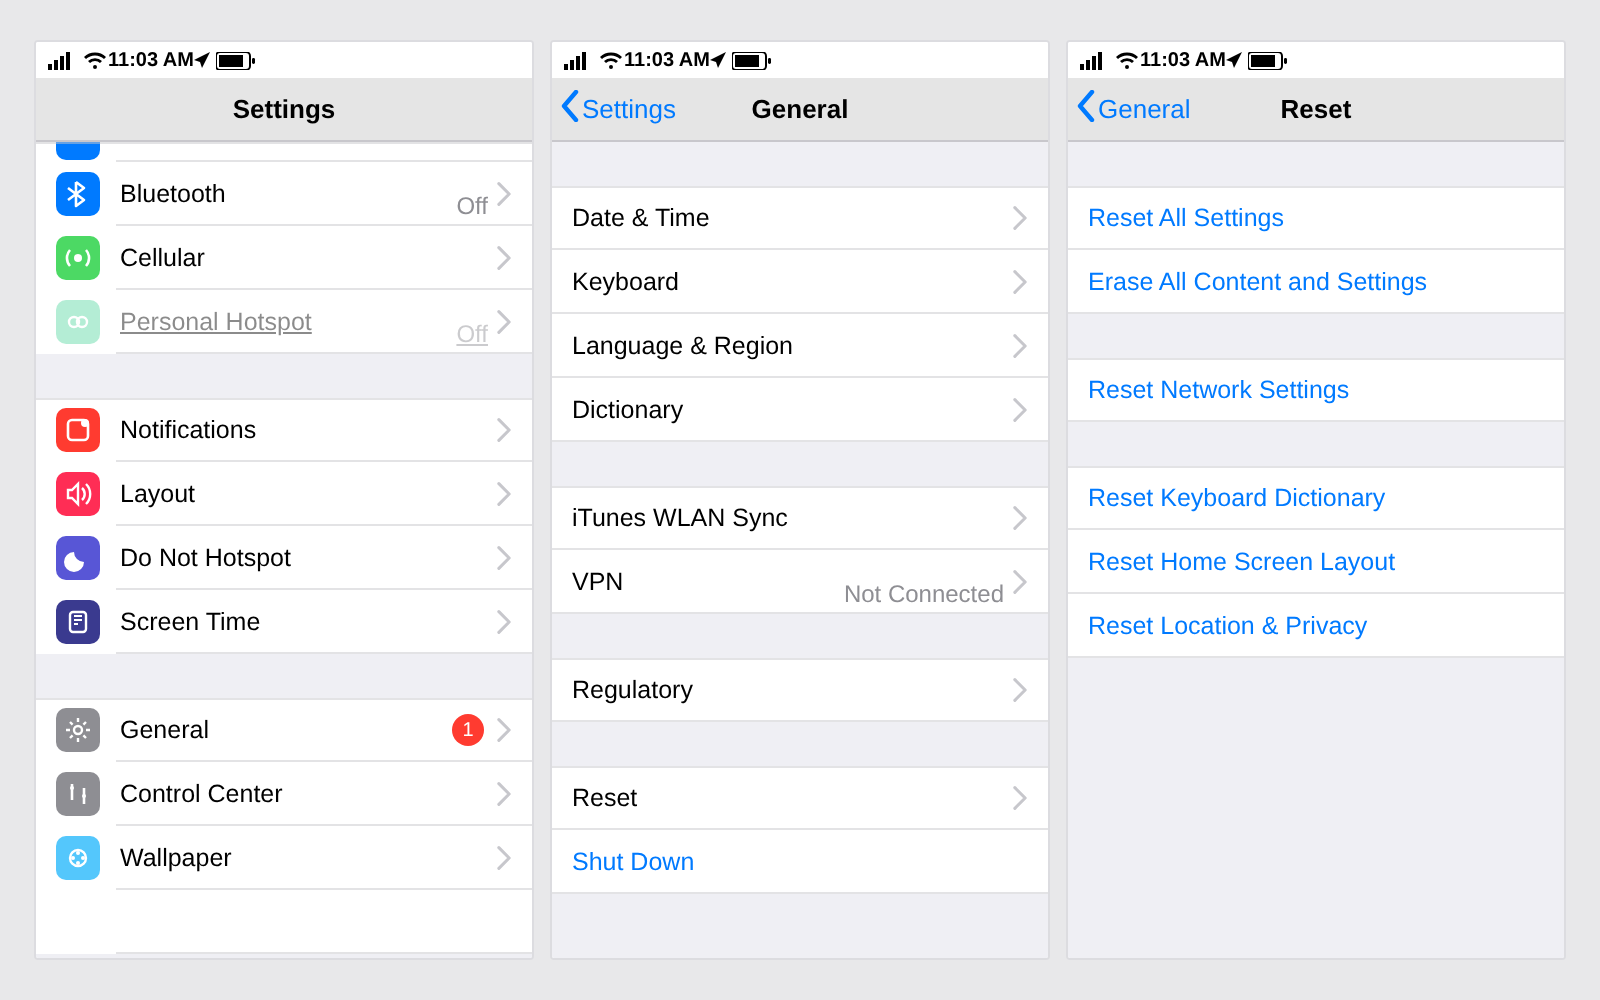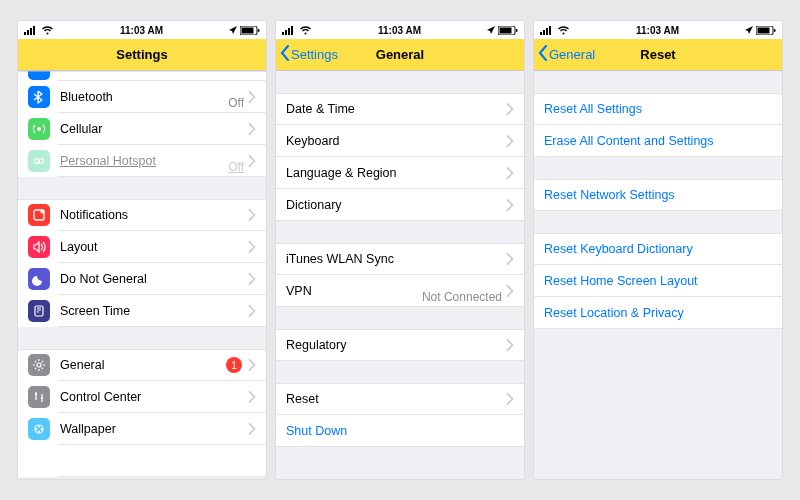--- a/index.html
+++ b/index.html
@@ -39,36 +39,36 @@
     border-radius: 2px;
     font-size: 12px;
     color: var(--ios-text);
   }
   
   .status {
     height: 18px;
     background: #fff;
     display: flex;
     align-items: center;
-    justify-content: space-between;
+    justify-content: flex-start;
     padding: 0 6px;
     font-size: 10px;
     font-weight: 600;
     color: #000;
   }
   .status .left, .status .right { display:flex; align-items:center; gap:3px; }
   .status svg { display:block; }
   
   .nav {
     height: 32px;
     border-bottom: 1px solid var(--ios-sep);
     display: flex;
     align-items: center;
     position: relative;
-    background: #fde047;
+    background: #e5e5e5;
   }
   .nav-title {
     position: absolute;
     left: 0; right: 0;
     text-align: center;
     font-weight: 600;
     font-size: 13px;
     pointer-events: none;
   }
   .nav-back {
@@ -259,21 +259,21 @@
               <path d="M1 1l6 6-6 6" stroke="currentColor" stroke-width="1.8" fill="none" stroke-linecap="round" stroke-linejoin="round"></path>
             </svg>
           </span>
         </div>
         <div class="cell indent">
           <span class="icon" style="background:#5856d6">
             <svg viewBox="0 0 14 14">
               <path d="M10 9A5 5 0 015 4a5 5 0 105 5z" fill="#fff"></path>
             </svg>
           </span>
-          <span class="label">Do Not General</span>
+          <span class="label">Do Not Hotspot</span>
           <span class="chev">
             <svg viewBox="0 0 8 14">
               <path d="M1 1l6 6-6 6" stroke="currentColor" stroke-width="1.8" fill="none" stroke-linecap="round" stroke-linejoin="round"></path>
             </svg>
           </span>
         </div>
         <div class="cell indent">
           <span class="icon" style="background:#3a3a8f">
             <svg viewBox="0 0 14 14">
               <rect x="3" y="2" width="8" height="10" rx="1.5" stroke="#fff" fill="none" stroke-width="1.2"></rect>

